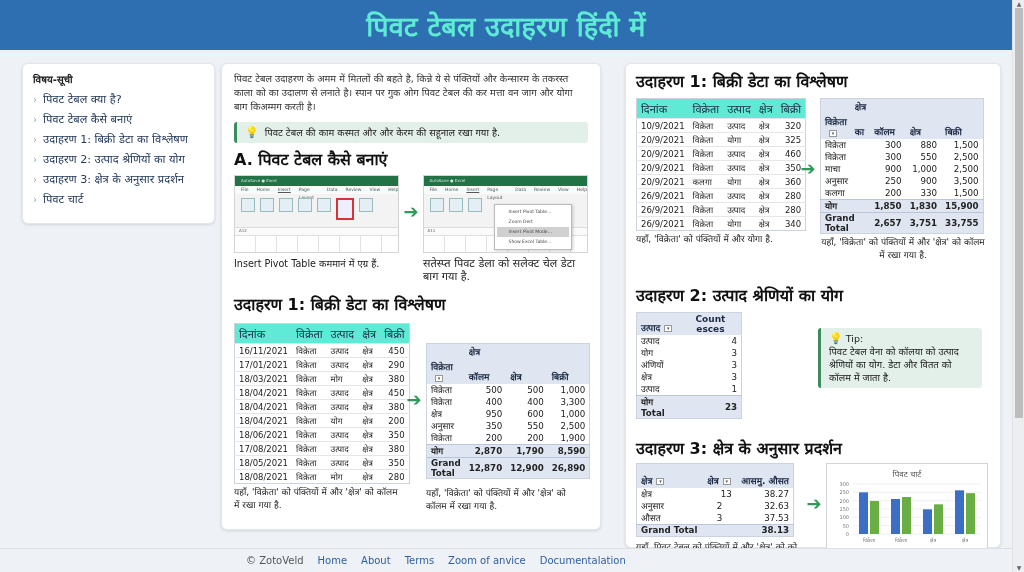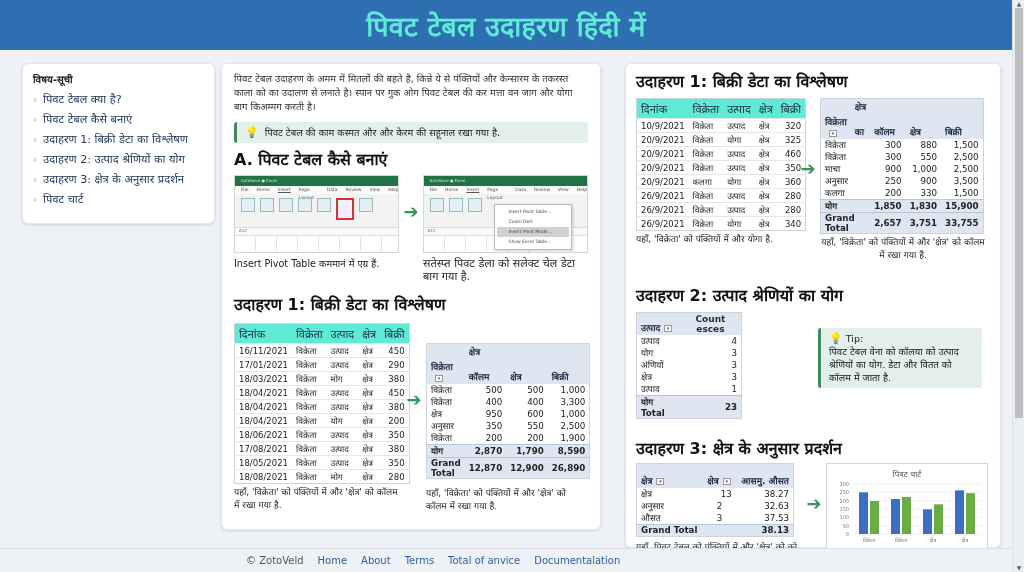--- a/index.html
+++ b/index.html
@@ -590,15 +590,15 @@
       <p class="small-cap" style="margin-top:4px">पिवट चार्ट, फिल्टर को पंक्तियों में और औसत को औसत को रखा गया है.</p>
     </div>
   </div>
 </div>
 
 <div class="footer">
   <span class="copy">© ZotoVeld</span>
   <a>Home</a>
   <a>About</a>
   <a>Terms</a>
-  <a>Total of anvice</a>
+  <a>Zoom of anvice</a>
   <a>Documentalation</a>
 </div>
 
 </body></html>

